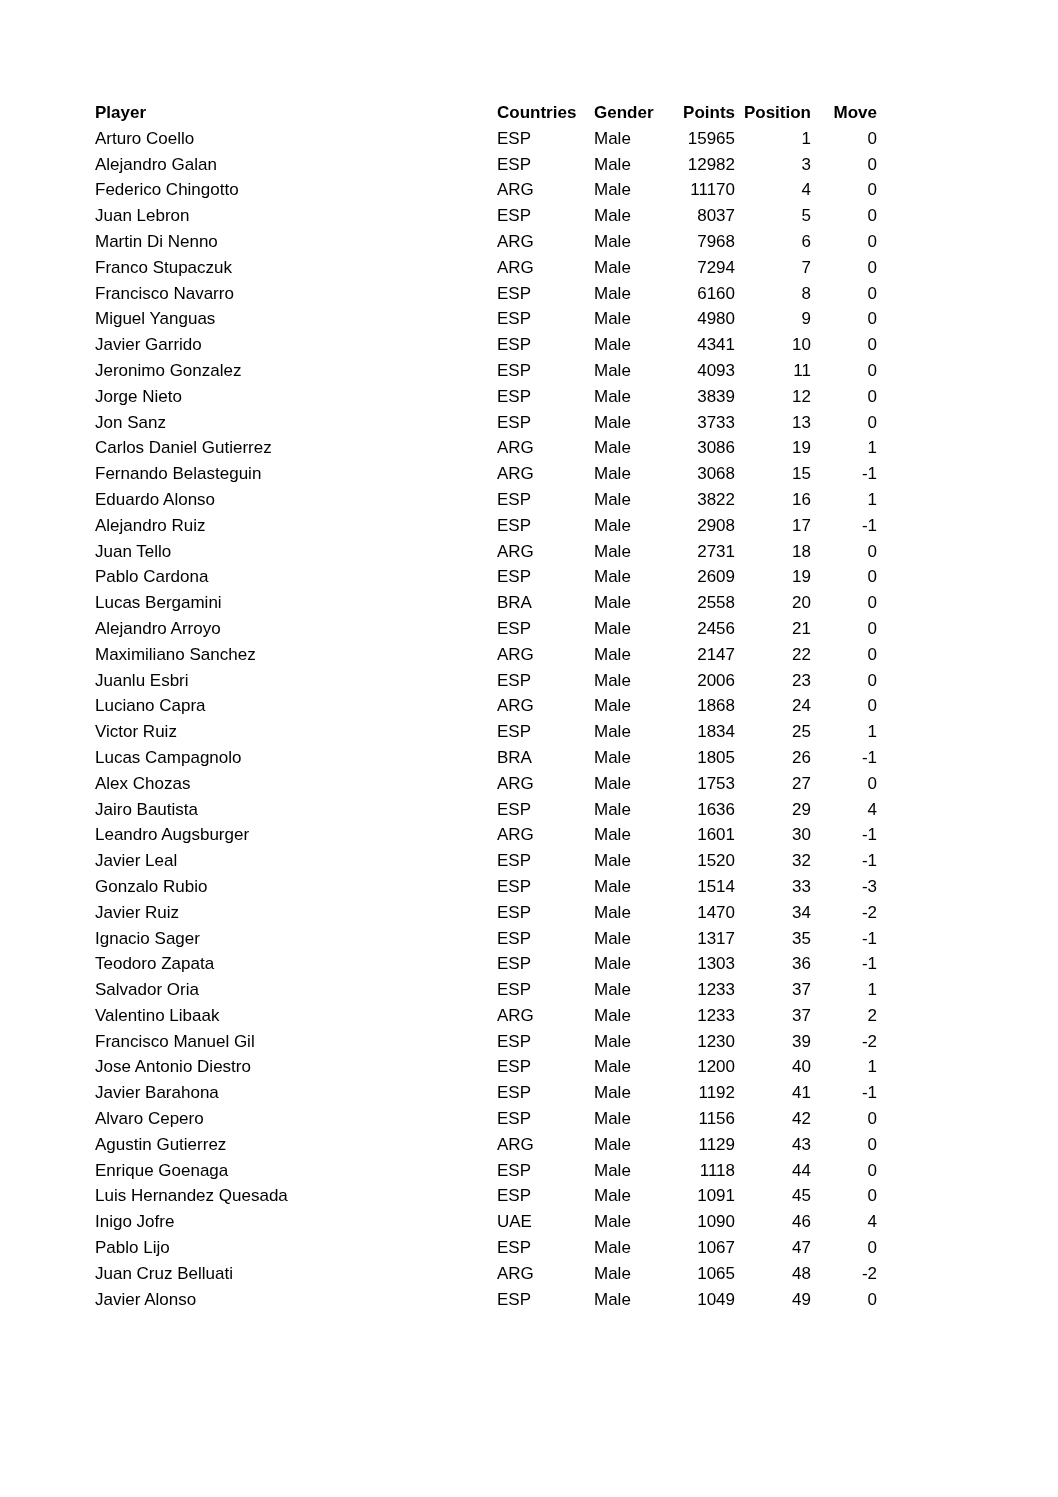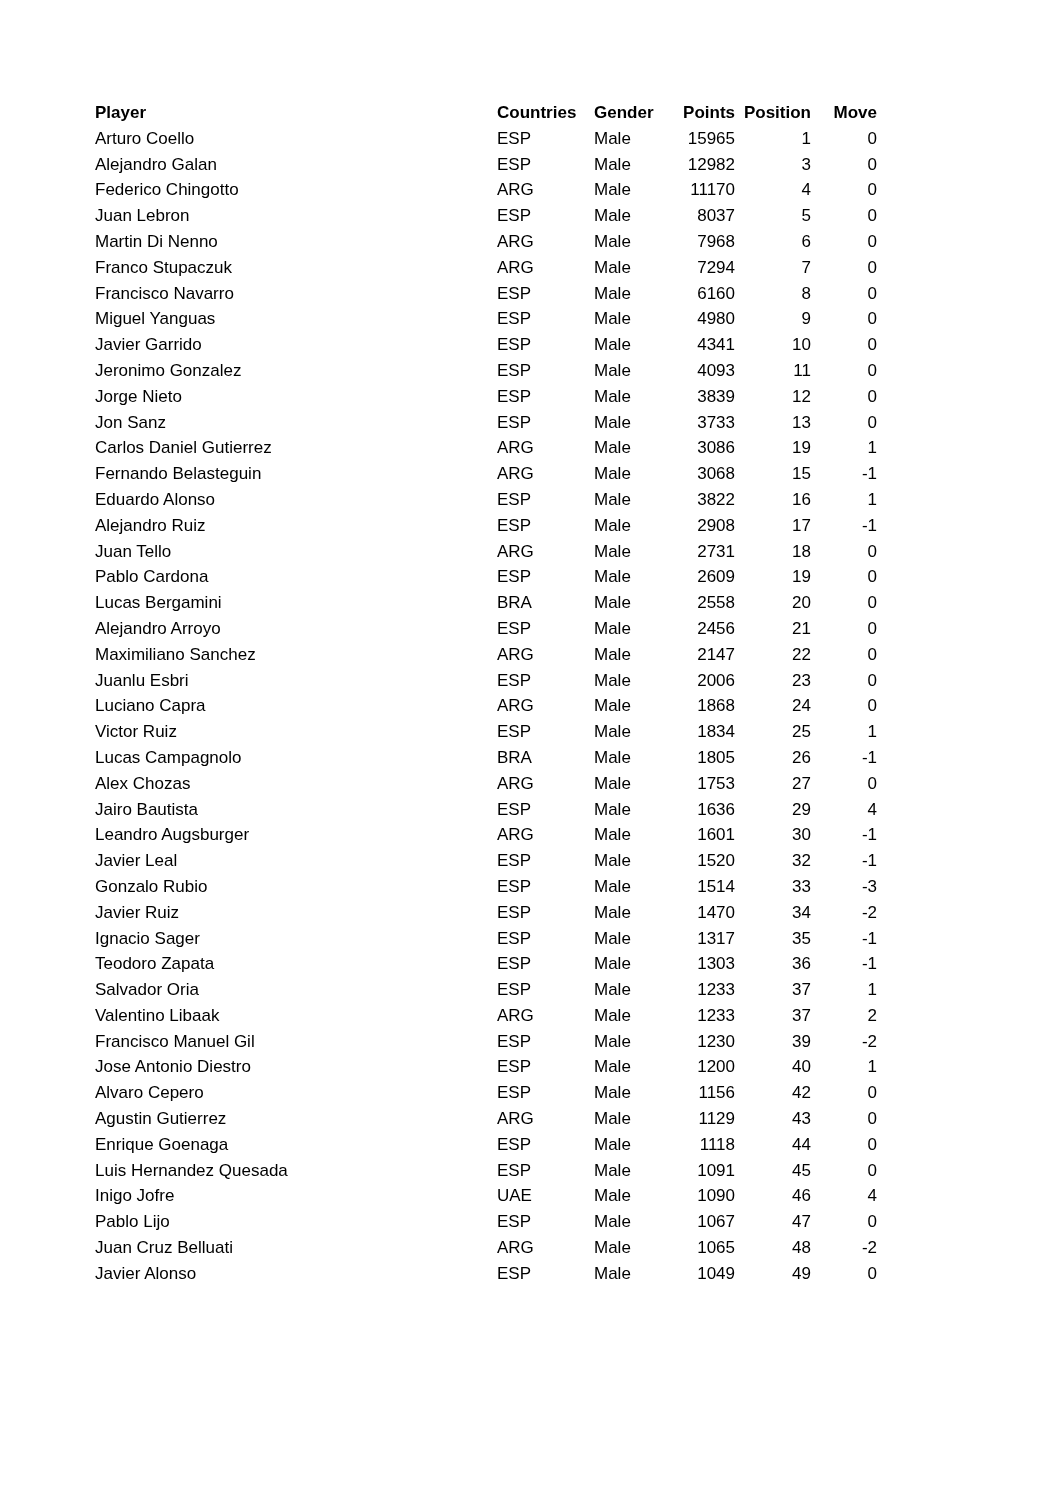--- a/index.html
+++ b/index.html
@@ -363,20 +363,28 @@
         </tr>
         <tr>
           <td class="align-left">Jose Antonio Diestro</td>
           <td class="align-left">ESP</td>
           <td class="align-left">Male</td>
           <td class="align-right">1200</td>
           <td class="align-right">40</td>
           <td class="align-right">1</td>
         </tr>
         <tr>
+          <td class="align-left">Javier Barahona</td>
+          <td class="align-left">ESP</td>
+          <td class="align-left">Male</td>
+          <td class="align-right">1192</td>
+          <td class="align-right">41</td>
+          <td class="align-right">-1</td>
+        </tr>
+        <tr>
           <td class="align-left">Alvaro Cepero</td>
           <td class="align-left">ESP</td>
           <td class="align-left">Male</td>
           <td class="align-right">1156</td>
           <td class="align-right">42</td>
           <td class="align-right">0</td>
         </tr>
         <tr>
           <td class="align-left">Agustin Gutierrez</td>
           <td class="align-left">ARG</td>

